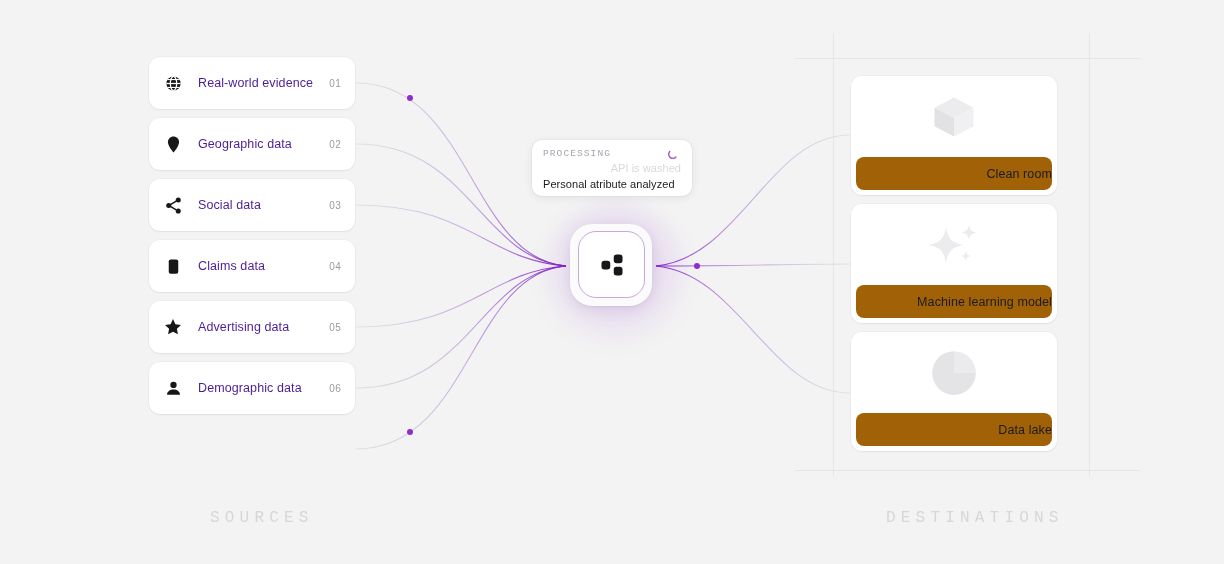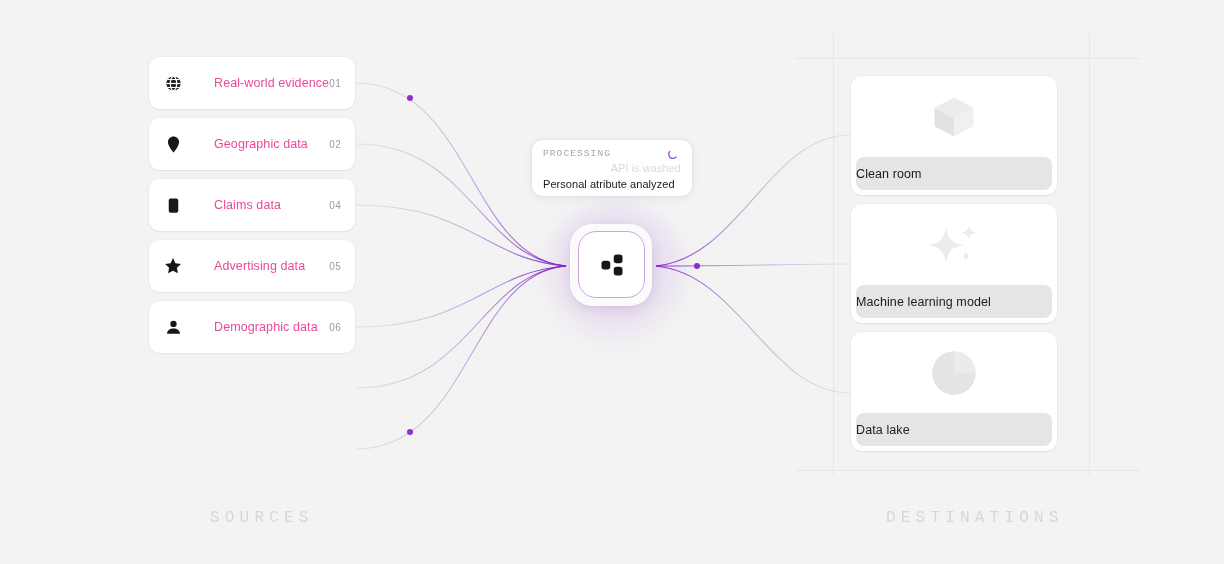--- a/index.html
+++ b/index.html
@@ -62,23 +62,23 @@
     width: 22px;
     height: 22px;
     flex: 0 0 22px;
     display: flex;
     align-items: center;
     justify-content: center;
     color: #17171a;
   }
   .src-icon svg { display: block; }
   .src-label {
-    margin-left: 30px;
+    margin-left: 14px;
     font-size: 12.5px;
-    color: #ec4899;
+    color: #4c1d95;
     letter-spacing: 0.1px;
     white-space: nowrap;
     flex: 1 1 auto;
   }
   .src-num {
     font-size: 10px;
     color: #9b9ba3;
     letter-spacing: 0.3px;
     flex: 0 0 auto;
   }
@@ -197,25 +197,25 @@
     display: flex;
     align-items: center;
     justify-content: center;
     color: #e8e8ea;
   }
   .dest-art svg { display: block; }
   .dest-foot {
     height: 33px;
     flex: 0 0 33px;
     margin: 0 5px 5px 5px;
-    background: #e5e5e5;
+    background: #a16207;
     border-radius: 8px;
     display: flex;
     align-items: center;
-    justify-content: flex-start;
+    justify-content: flex-end;
   }
   .dest-label {
     font-size: 12.5px;
     color: #1b1b1f;
     letter-spacing: 0.1px;
     white-space: nowrap;
   }
 
   
   .section-caption {
@@ -305,20 +305,33 @@
     <div class="src-card">
       <span class="src-icon">
         <svg width="19" height="19" viewBox="0 0 24 24">
           <path d="M12 2c-3.9 0-7 3.1-7 7 0 5.2 7 13 7 13s7-7.8 7-13c0-3.9-3.1-7-7-7z" fill="currentColor"></path>
         </svg>
       </span>
       <span class="src-label">Geographic data</span>
       <span class="src-num">02</span>
     </div>
 
+    <div class="src-card">
+      <span class="src-icon">
+        <svg width="19" height="19" viewBox="0 0 24 24">
+          <circle cx="18" cy="5" r="3.2" fill="currentColor"></circle>
+          <circle cx="18" cy="19" r="3.2" fill="currentColor"></circle>
+          <circle cx="6" cy="12" r="3.2" fill="currentColor"></circle>
+          <line x1="8.6" y1="10.6" x2="15.4" y2="6.4" stroke="currentColor" stroke-width="1.9"></line>
+          <line x1="8.6" y1="13.4" x2="15.4" y2="17.6" stroke="currentColor" stroke-width="1.9"></line>
+        </svg>
+      </span>
+      <span class="src-label">Social data</span>
+      <span class="src-num">03</span>
+    </div>
 
     <div class="src-card">
       <span class="src-icon">
         <svg width="19" height="19" viewBox="0 0 24 24">
           <rect x="6" y="3" width="12" height="18" rx="2.5" fill="currentColor"></rect>
         </svg>
       </span>
       <span class="src-label">Claims data</span>
       <span class="src-num">04</span>
     </div>

